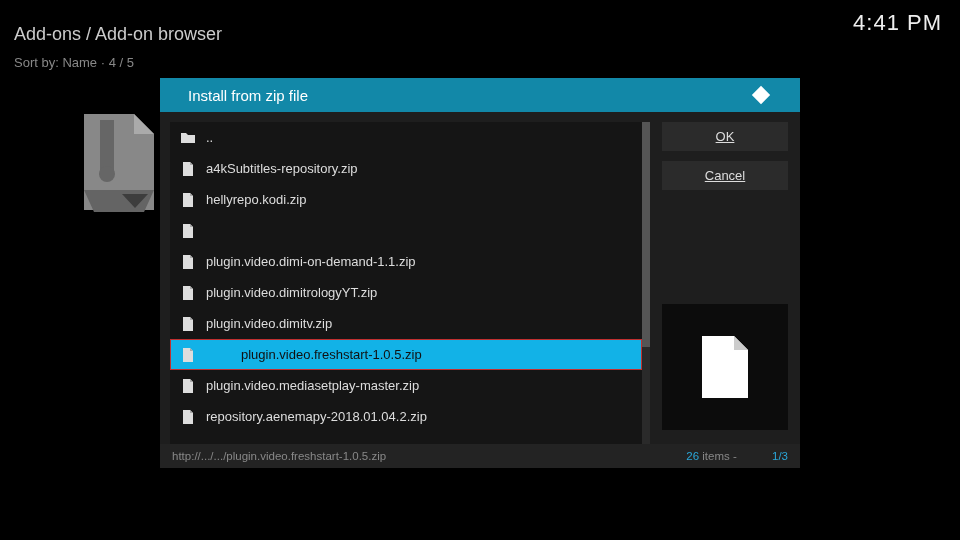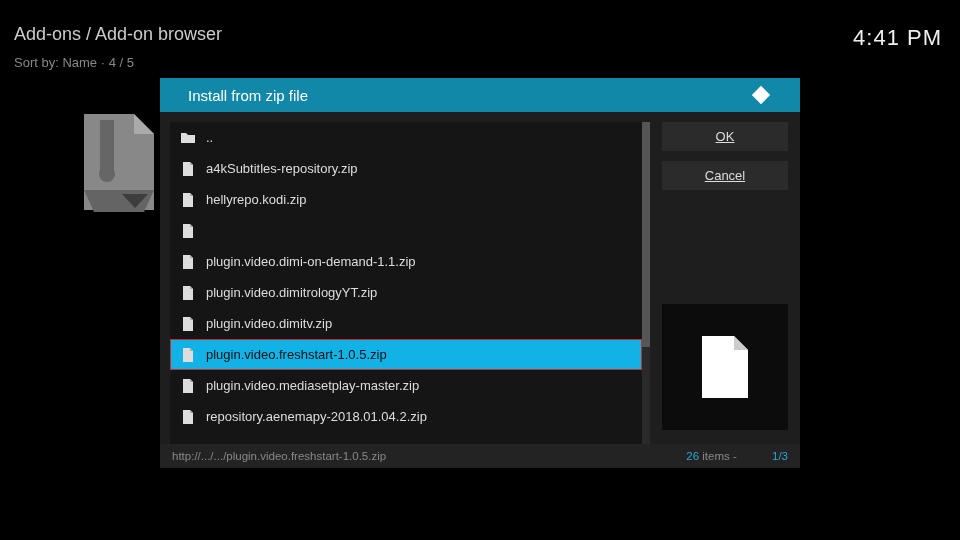--- a/index.html
+++ b/index.html
@@ -12,21 +12,21 @@
   }
   .header {
     position: absolute;
     top: 24px; left: 14px;
     color: #ddd;
   }
   .header-title { font-size: 18px; font-weight: 400; color: #ccc; }
   .header-sub { font-size: 13px; color: #888; margin-top: 10px; }
   .clock {
     position: absolute;
-    top: 25px; right: 18px;
+    top: 10px; right: 18px;
     font-size: 22px; color: #eee;
     letter-spacing: 1px;
   }
   .zip-icon {
     position: absolute;
     top: 112px; left: 82px;
     width: 74px; height: 100px;
   }
   .dialog {
     position: absolute;
@@ -76,20 +76,21 @@
     width: 16px; height: 16px; margin-right: 10px;
     flex-shrink: 0;
   }
   .file-row.selected {
     background: #12b2e7;
     color: #111;
   }
   .file-row.highlighted {
     outline: 1px solid #c03030;
     outline-offset: -1px;
+    gap: 35px;
   }
   .right-pane {
     width: 150px;
     padding: 10px 12px 0 12px;
     display: flex; flex-direction: column;
     align-items: stretch;
   }
   .btn {
     background: #2b2b2b;
     color: #ddd;

